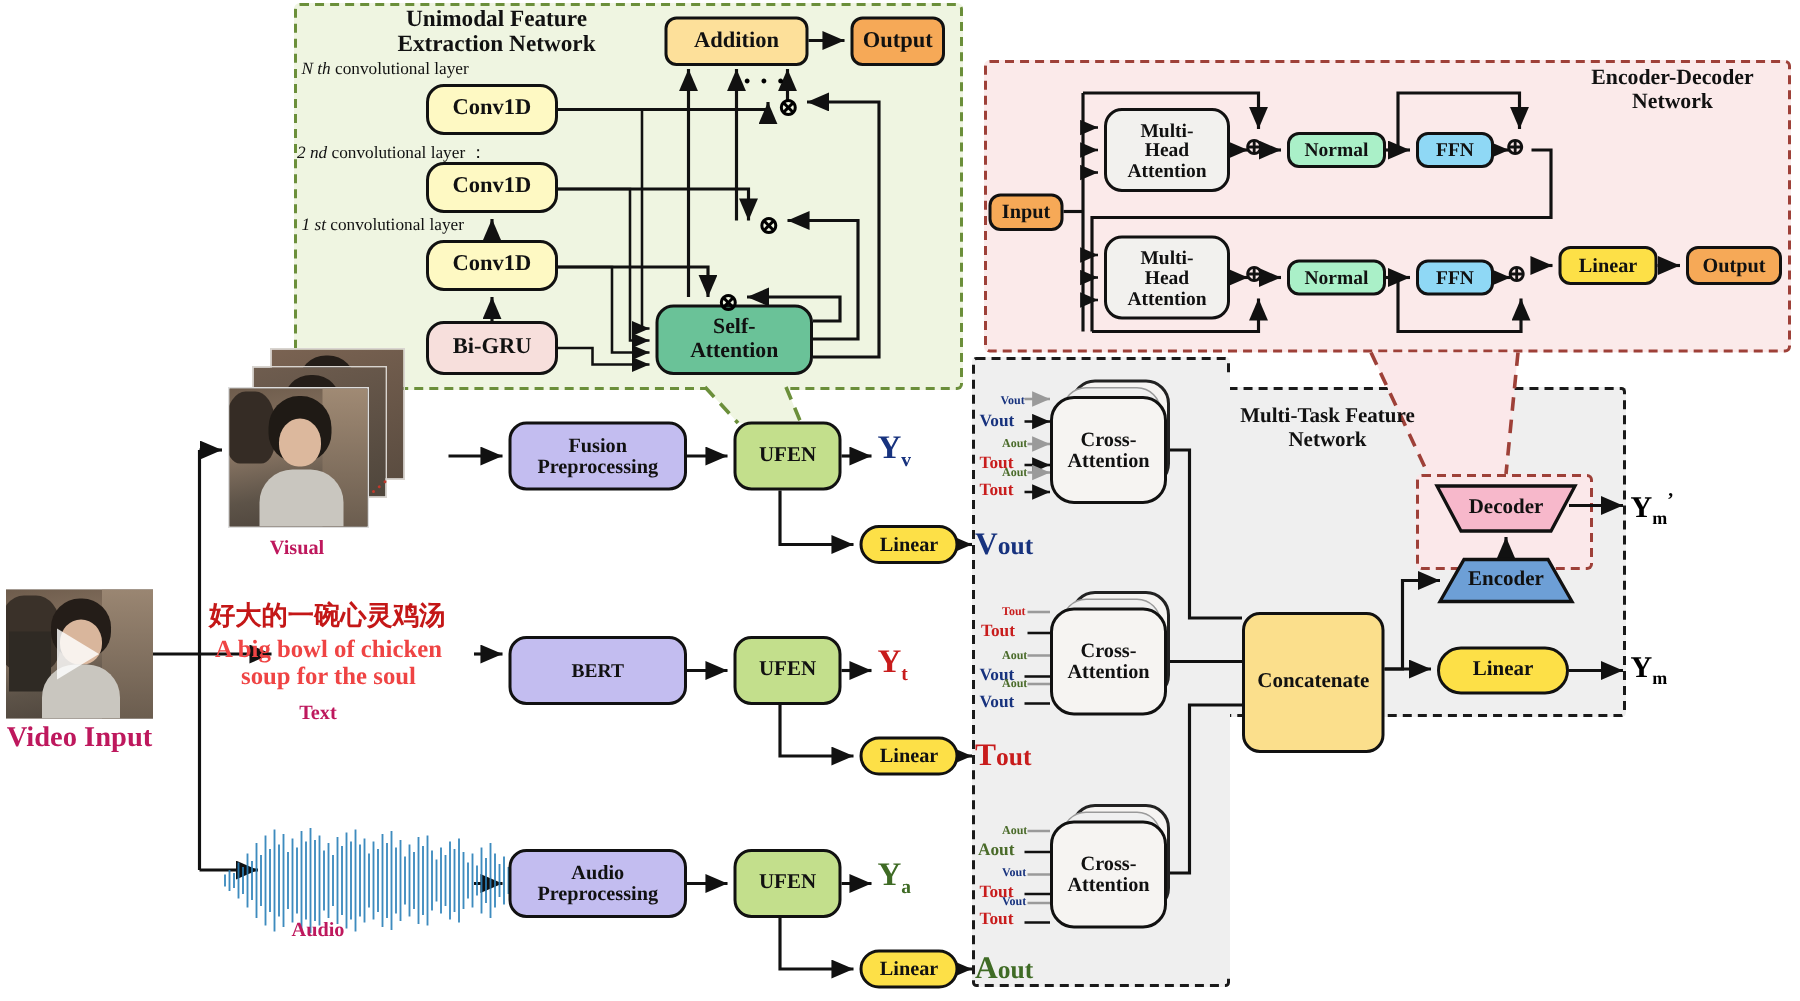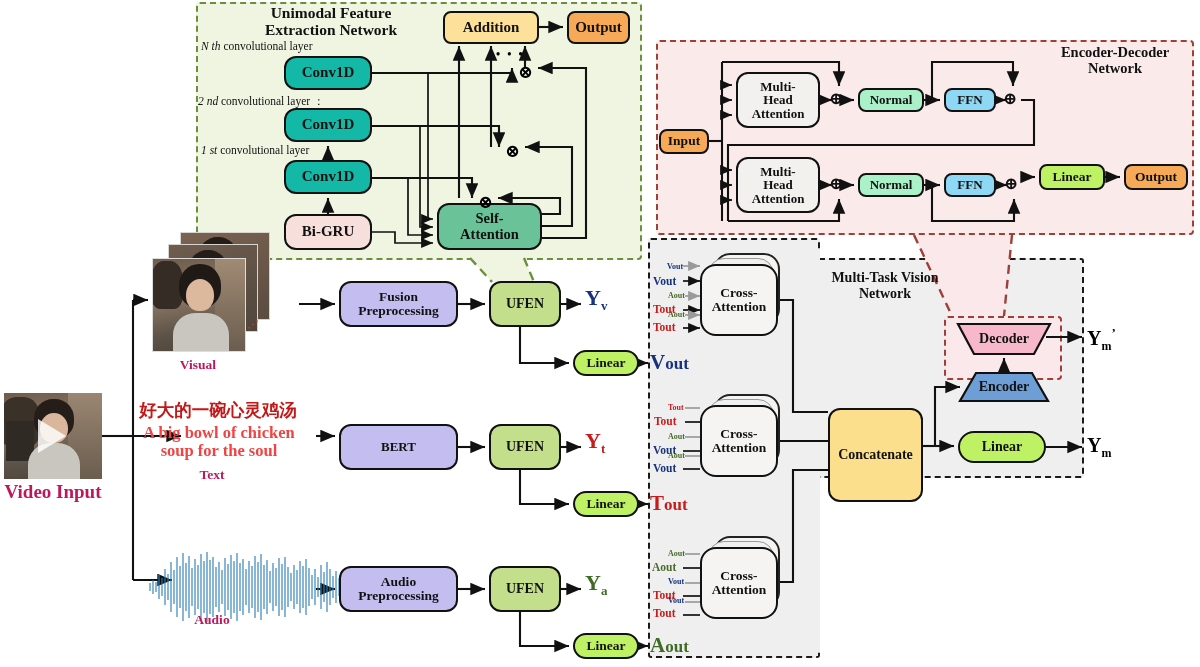--- a/index.html
+++ b/index.html
@@ -10,28 +10,28 @@
 
   
   .node{position:absolute;box-sizing:border-box;border:2.2px solid #111;
         display:flex;align-items:center;justify-content:center;text-align:center;
         font-weight:bold;color:#111;line-height:1.04;z-index:6;}
   .r8{border-radius:8px;}
   .r12{border-radius:12px;}
   .r16{border-radius:16px;}
   .pill{border-radius:999px;}
 
-  .c-conv{background:#14b8a6;}
+  .c-conv{background:#fef9c3;}
   .c-bigru{background:#f7dfdc;}
   .c-selfatt{background:#6ac298;}
   .c-add{background:#fde09a;}
   .c-out{background:#f6a957;}
   .c-purple{background:#c3bdf0;}
   .c-green{background:#c3df8c;}
-  .c-linear{background:#bef264;}
+  .c-linear{background:#fde047;}
   .c-mha{background:#f2f1ee;}
   .c-normal{background:#aaf0c8;}
   .c-ffn{background:#8fd8f5;}
   .c-concat{background:#fbdf8c;}
   .c-white{background:#f6f4f2;}
 
   
   .region{position:absolute;box-sizing:border-box;z-index:1;}
   .reg-ufen{background:#eff5e1;border:2.6px dashed #6b8f3a;border-radius:4px;}
   .reg-encdec{background:#fbeaea;border:2.6px dashed #9e4038;border-radius:4px;}
@@ -372,21 +372,21 @@
   <div class="tag tag-lg t-blue" style="left:653px;top:463px;">Vout</div>
 
   <div class="tag tag-sm t-green" style="left:668px;top:550px;">Aout</div>
   <div class="tag tag-lg t-green" style="left:652px;top:562px;">Aout</div>
   <div class="tag tag-sm t-blue" style="left:668px;top:578px;">Vout</div>
   <div class="tag tag-lg t-red" style="left:653px;top:590px;">Tout</div>
   <div class="tag tag-sm t-blue" style="left:668px;top:597px;">Vout</div>
   <div class="tag tag-lg t-red" style="left:653px;top:608px;">Tout</div>
 
   <div class="reg-title" style="left:810px;top:270px;width:150px;font-size:14px;">
-    <div>Multi-Task Vision</div>
+    <div>Multi-Task Feature</div>
     <div>Network</div>
   </div>
 
   <div class="node r12 c-concat" style="left:828px;top:408px;width:95px;height:94px;font-size:14px;">Concatenate</div>
 
   <div class="trapz" style="left:956px;top:322px;width:96px;height:34px;font-size:14px;">
     <svg width="96" height="34" style="position:absolute;left:0;top:0;">
       <polygon points="2,2 94,2 78,32 18,32" fill="#f7b8cb" stroke="#111" stroke-width="2.2"></polygon>
     </svg>
     <span style="position:relative;z-index:2;">Decoder</span>

